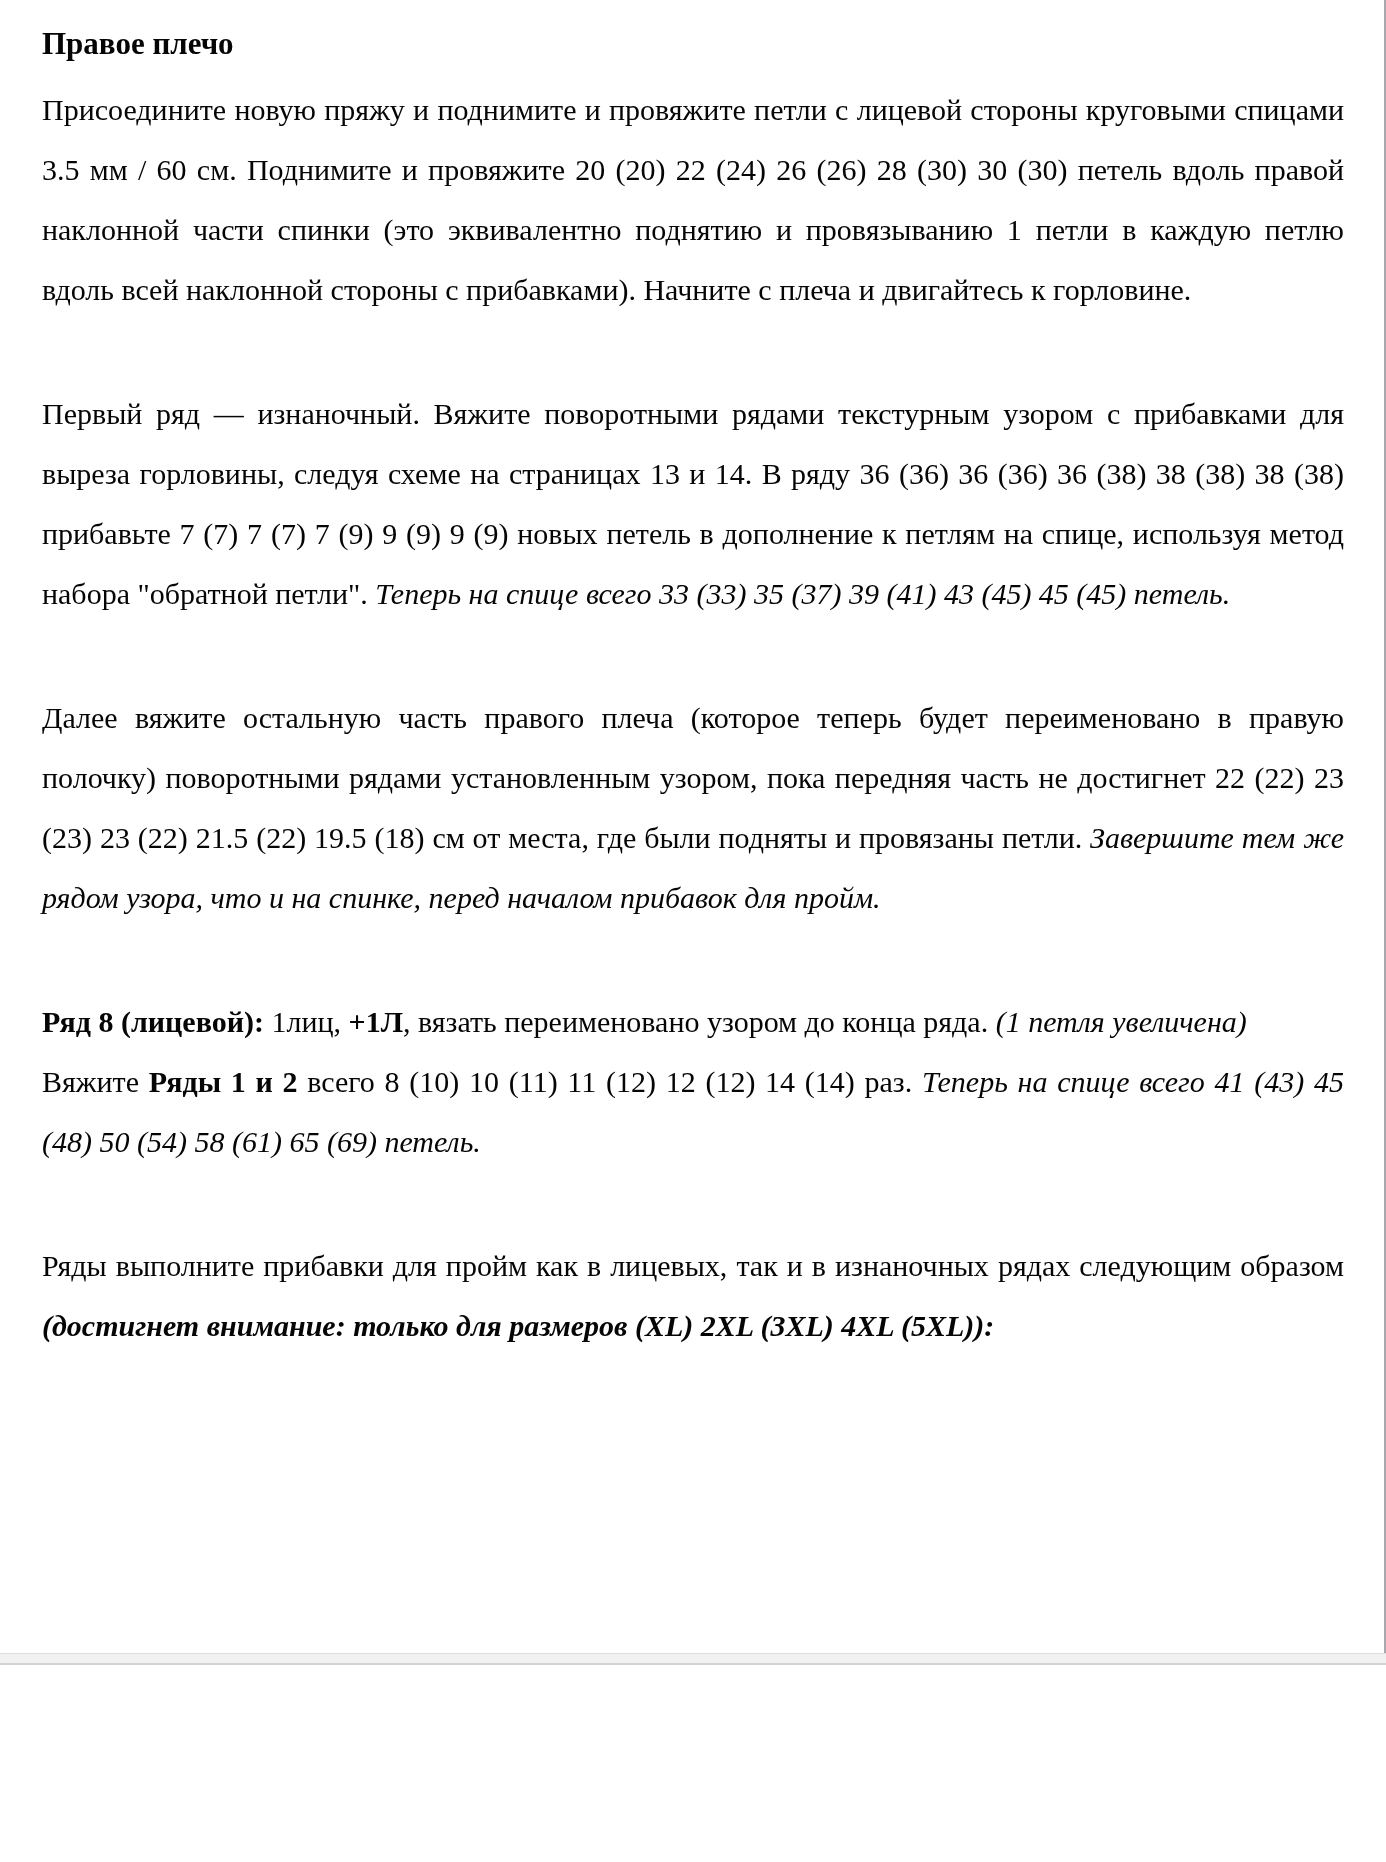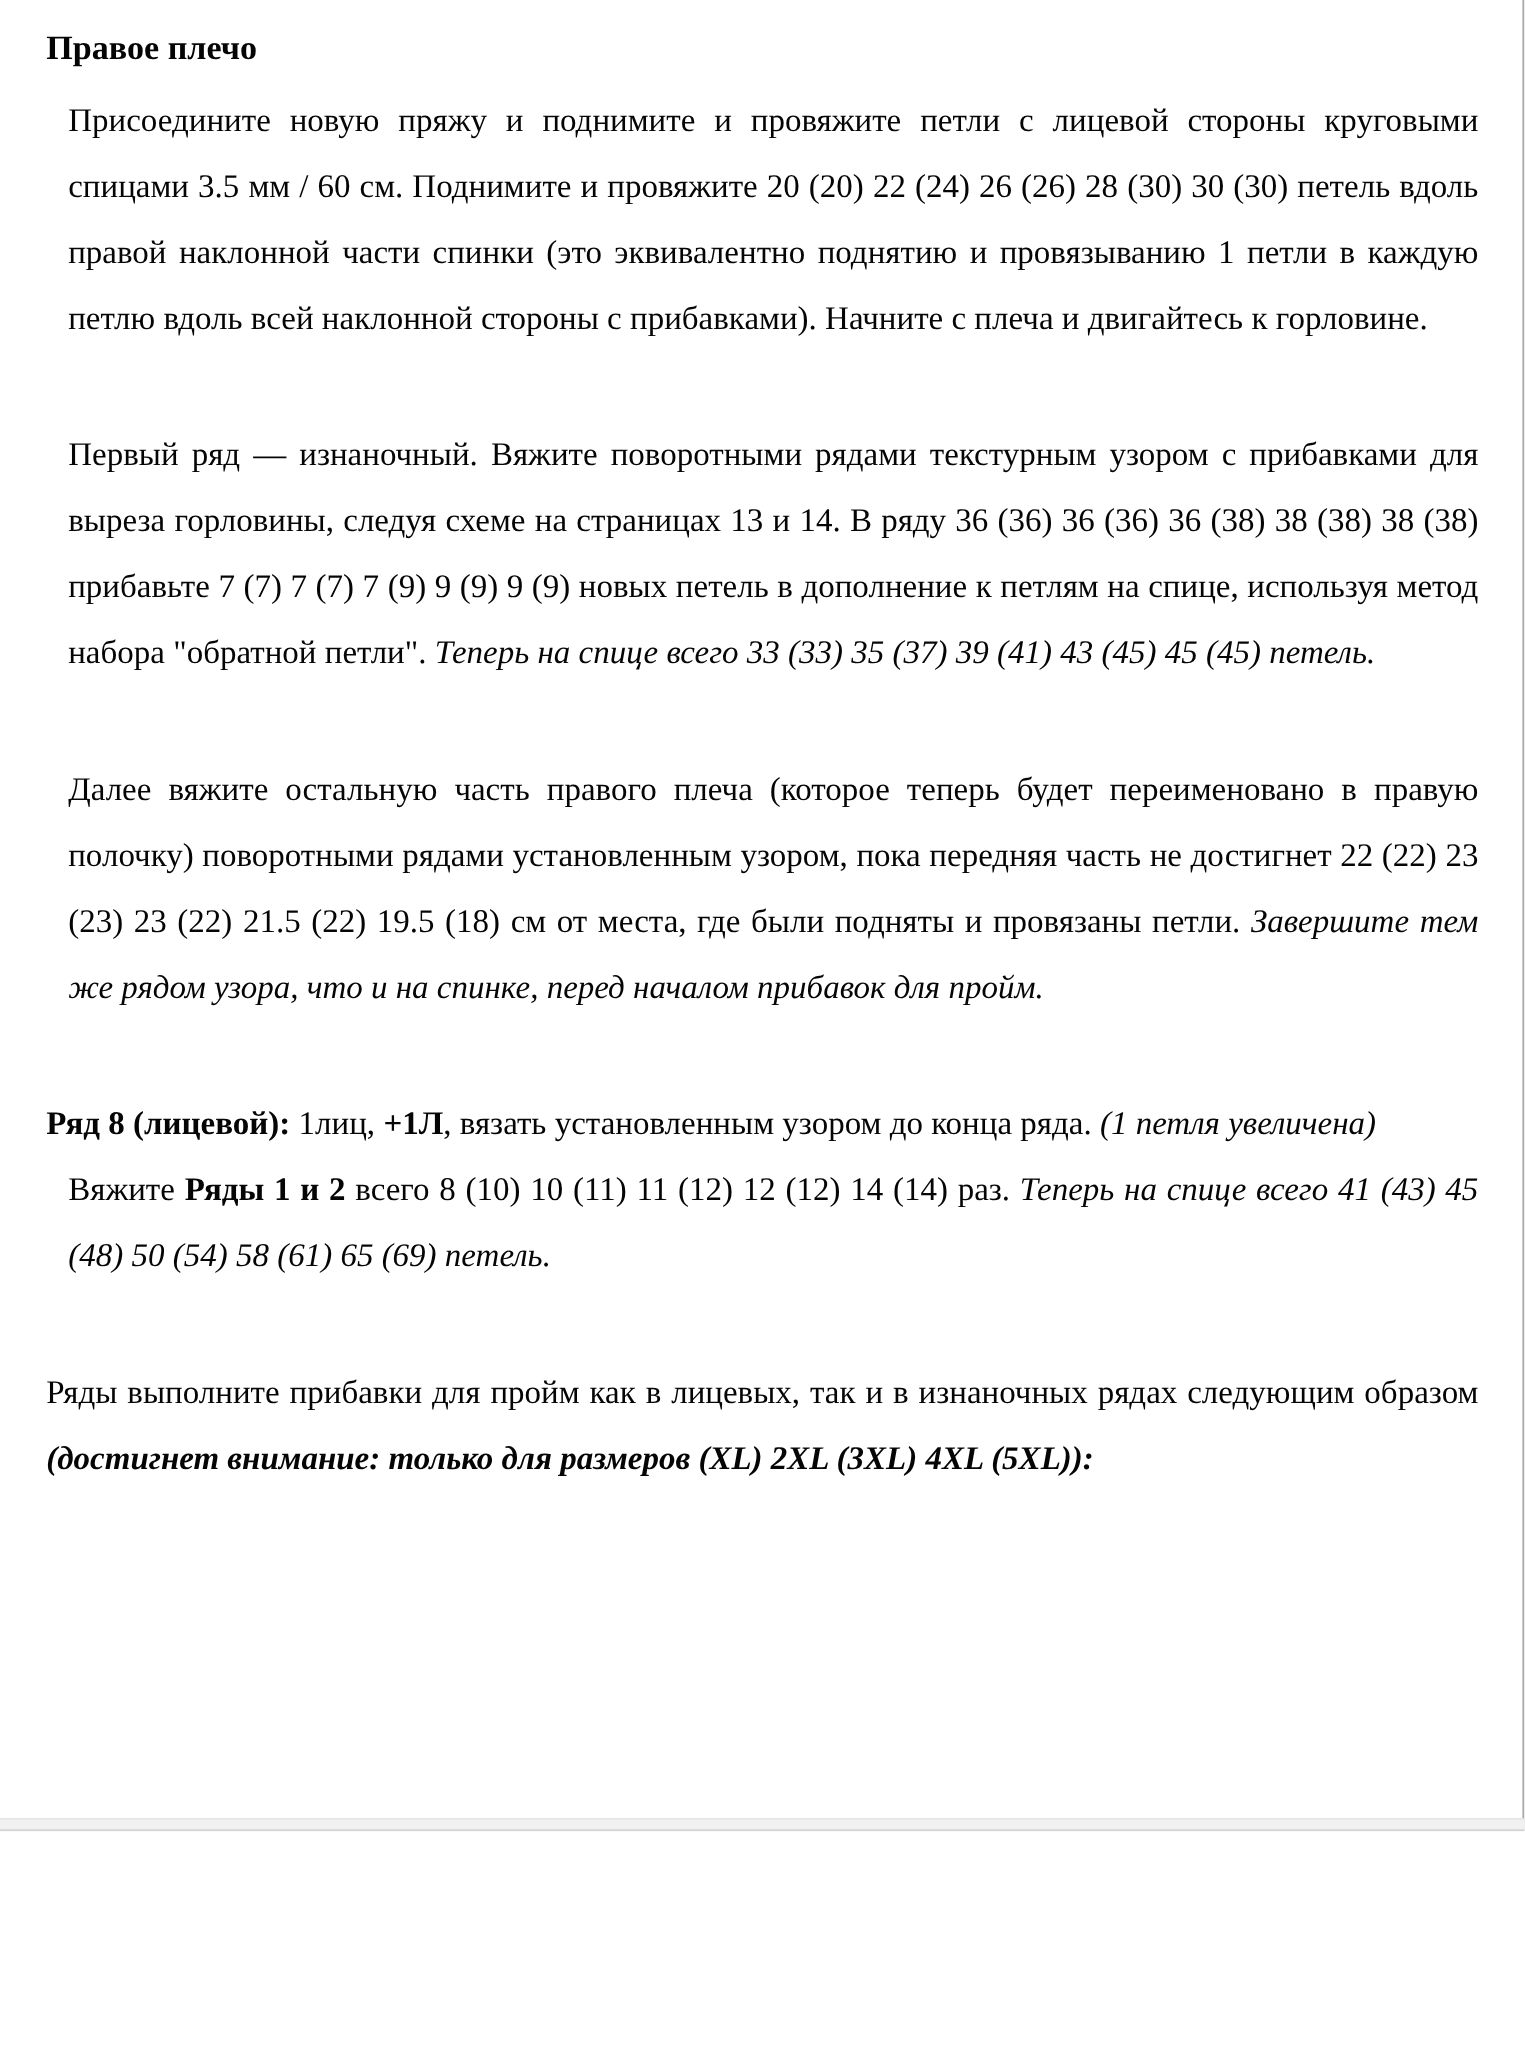--- a/index.html
+++ b/index.html
@@ -23,21 +23,21 @@
   .title {
     font-size: 31px;
     font-weight: 700;
     margin: 0 0 6px 0;
     text-align: left;
   }
   .para {
     margin: 0;
     text-align: justify;
   }
-  .para.gap { margin-bottom: 64px; margin-left: 20px; }
+  .para.gap { margin-bottom: 64px; }
   .run.normal { font-weight: 400; font-style: normal; }
   .run.bold { font-weight: 700; font-style: normal; }
   .run.italic { font-weight: 400; font-style: italic; }
   .run.bolditalic { font-weight: 700; font-style: italic; }
   .page-num {
     position: absolute;
     top: 1756px;
     right: 14px;
     font-size: 103px;
     line-height: 1;
@@ -73,21 +73,21 @@
 </head>
 <body>
 
 <div class="page">
   <div class="doc">
     <h1 class="title">Правое плечо</h1>
     <div id="paragraphs">
         <p class="para gap"><span class="run normal">Присоедините новую пряжу и поднимите и провяжите петли с лицевой стороны круговыми спицами 3.5 мм / 60 см. Поднимите и провяжите 20 (20) 22 (24) 26 (26) 28 (30) 30 (30) петель вдоль правой наклонной части спинки (это эквивалентно поднятию и провязыванию 1 петли в каждую петлю вдоль всей наклонной стороны с прибавками). Начните с плеча и двигайтесь к горловине.</span></p>
         <p class="para gap"><span class="run normal">Первый ряд — изнаночный. Вяжите поворотными рядами текстурным узором с прибавками для выреза горловины, следуя схеме на страницах 13 и 14. В ряду 36 (36) 36 (36) 36 (38) 38 (38) 38 (38) прибавьте 7 (7) 7 (7) 7 (9) 9 (9) 9 (9) новых петель в дополнение к петлям на спице, используя метод набора "обратной петли". </span><span class="run italic">Теперь на спице всего 33 (33) 35 (37) 39 (41) 43 (45) 45 (45) петель.</span></p>
         <p class="para gap"><span class="run normal">Далее вяжите остальную часть правого плеча (которое теперь будет переименовано в правую полочку) поворотными рядами установленным узором, пока передняя часть не достигнет 22 (22) 23 (23) 23 (22) 21.5 (22) 19.5 (18) см от места, где были подняты и провязаны петли. </span><span class="run italic">Завершите тем же рядом узора, что и на спинке, перед началом прибавок для пройм.</span></p>
-        <p class="para"><span class="run bold">Ряд 8 (лицевой): </span><span class="run normal">1лиц, </span><span class="run bold">+1Л</span><span class="run normal">, вязать установленным узором до конца ряда. </span><span class="run italic">(1 петля увеличена)</span></p>
+        <p class="para"><span class="run bold">Ряд 8 (лицевой): </span><span class="run normal">1лиц, </span><span class="run bold">+1Л</span><span class="run normal">, вязать переименовано узором до конца ряда. </span><span class="run italic">(1 петля увеличена)</span></p>
         <p class="para gap"><span class="run normal">Вяжите </span><span class="run bold">Ряды 1 и 2</span><span class="run normal"> всего 8 (10) 10 (11) 11 (12) 12 (12) 14 (14) раз. </span><span class="run italic">Теперь на спице всего 41 (43) 45 (48) 50 (54) 58 (61) 65 (69) петель.</span></p>
         <p class="para"><span class="run normal">Ряды выполните прибавки для пройм как в лицевых, так и в изнаночных рядах следующим образом </span><span class="run bolditalic">(достигнет внимание: только для размеров (XL) 2XL (3XL) 4XL (5XL)):</span></p>
       </div>
   </div>
   <div class="page-num" style="color: rgb(45, 29, 134);">5</div>
   <div class="edge-right"></div>
   <div class="bottom-strip"></div>
   <div class="bottom-strip-dark"></div>
 </div>
 

